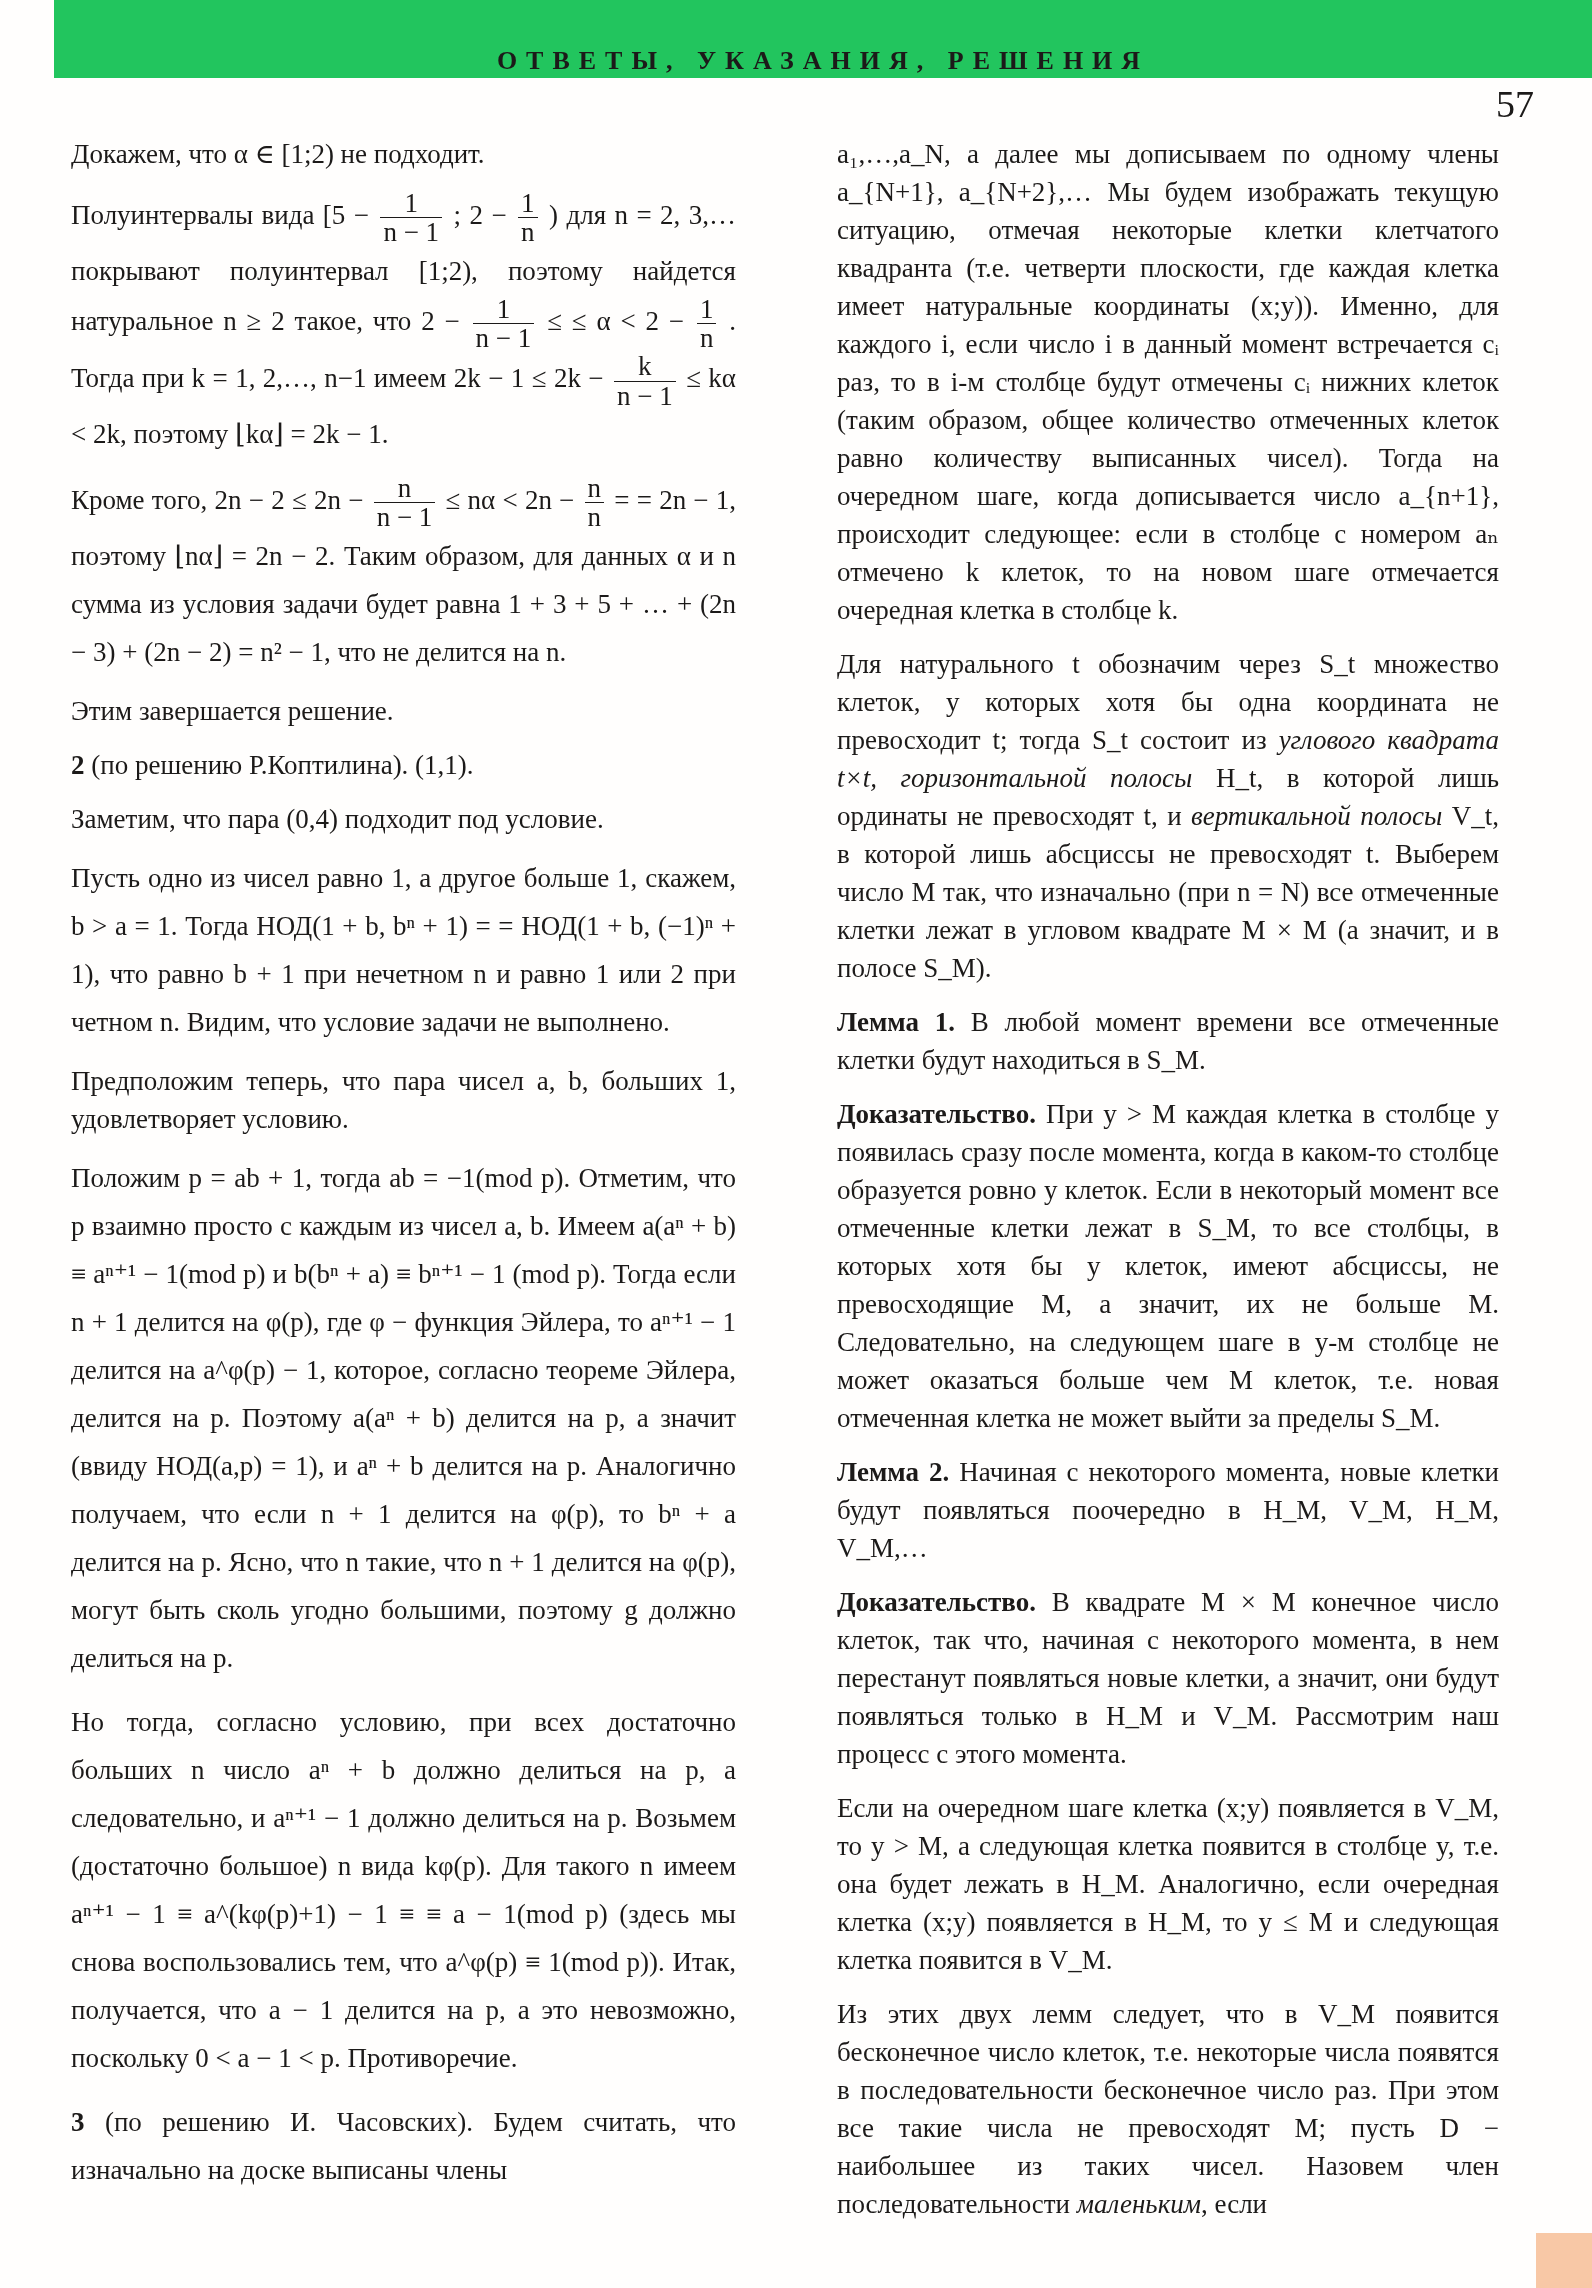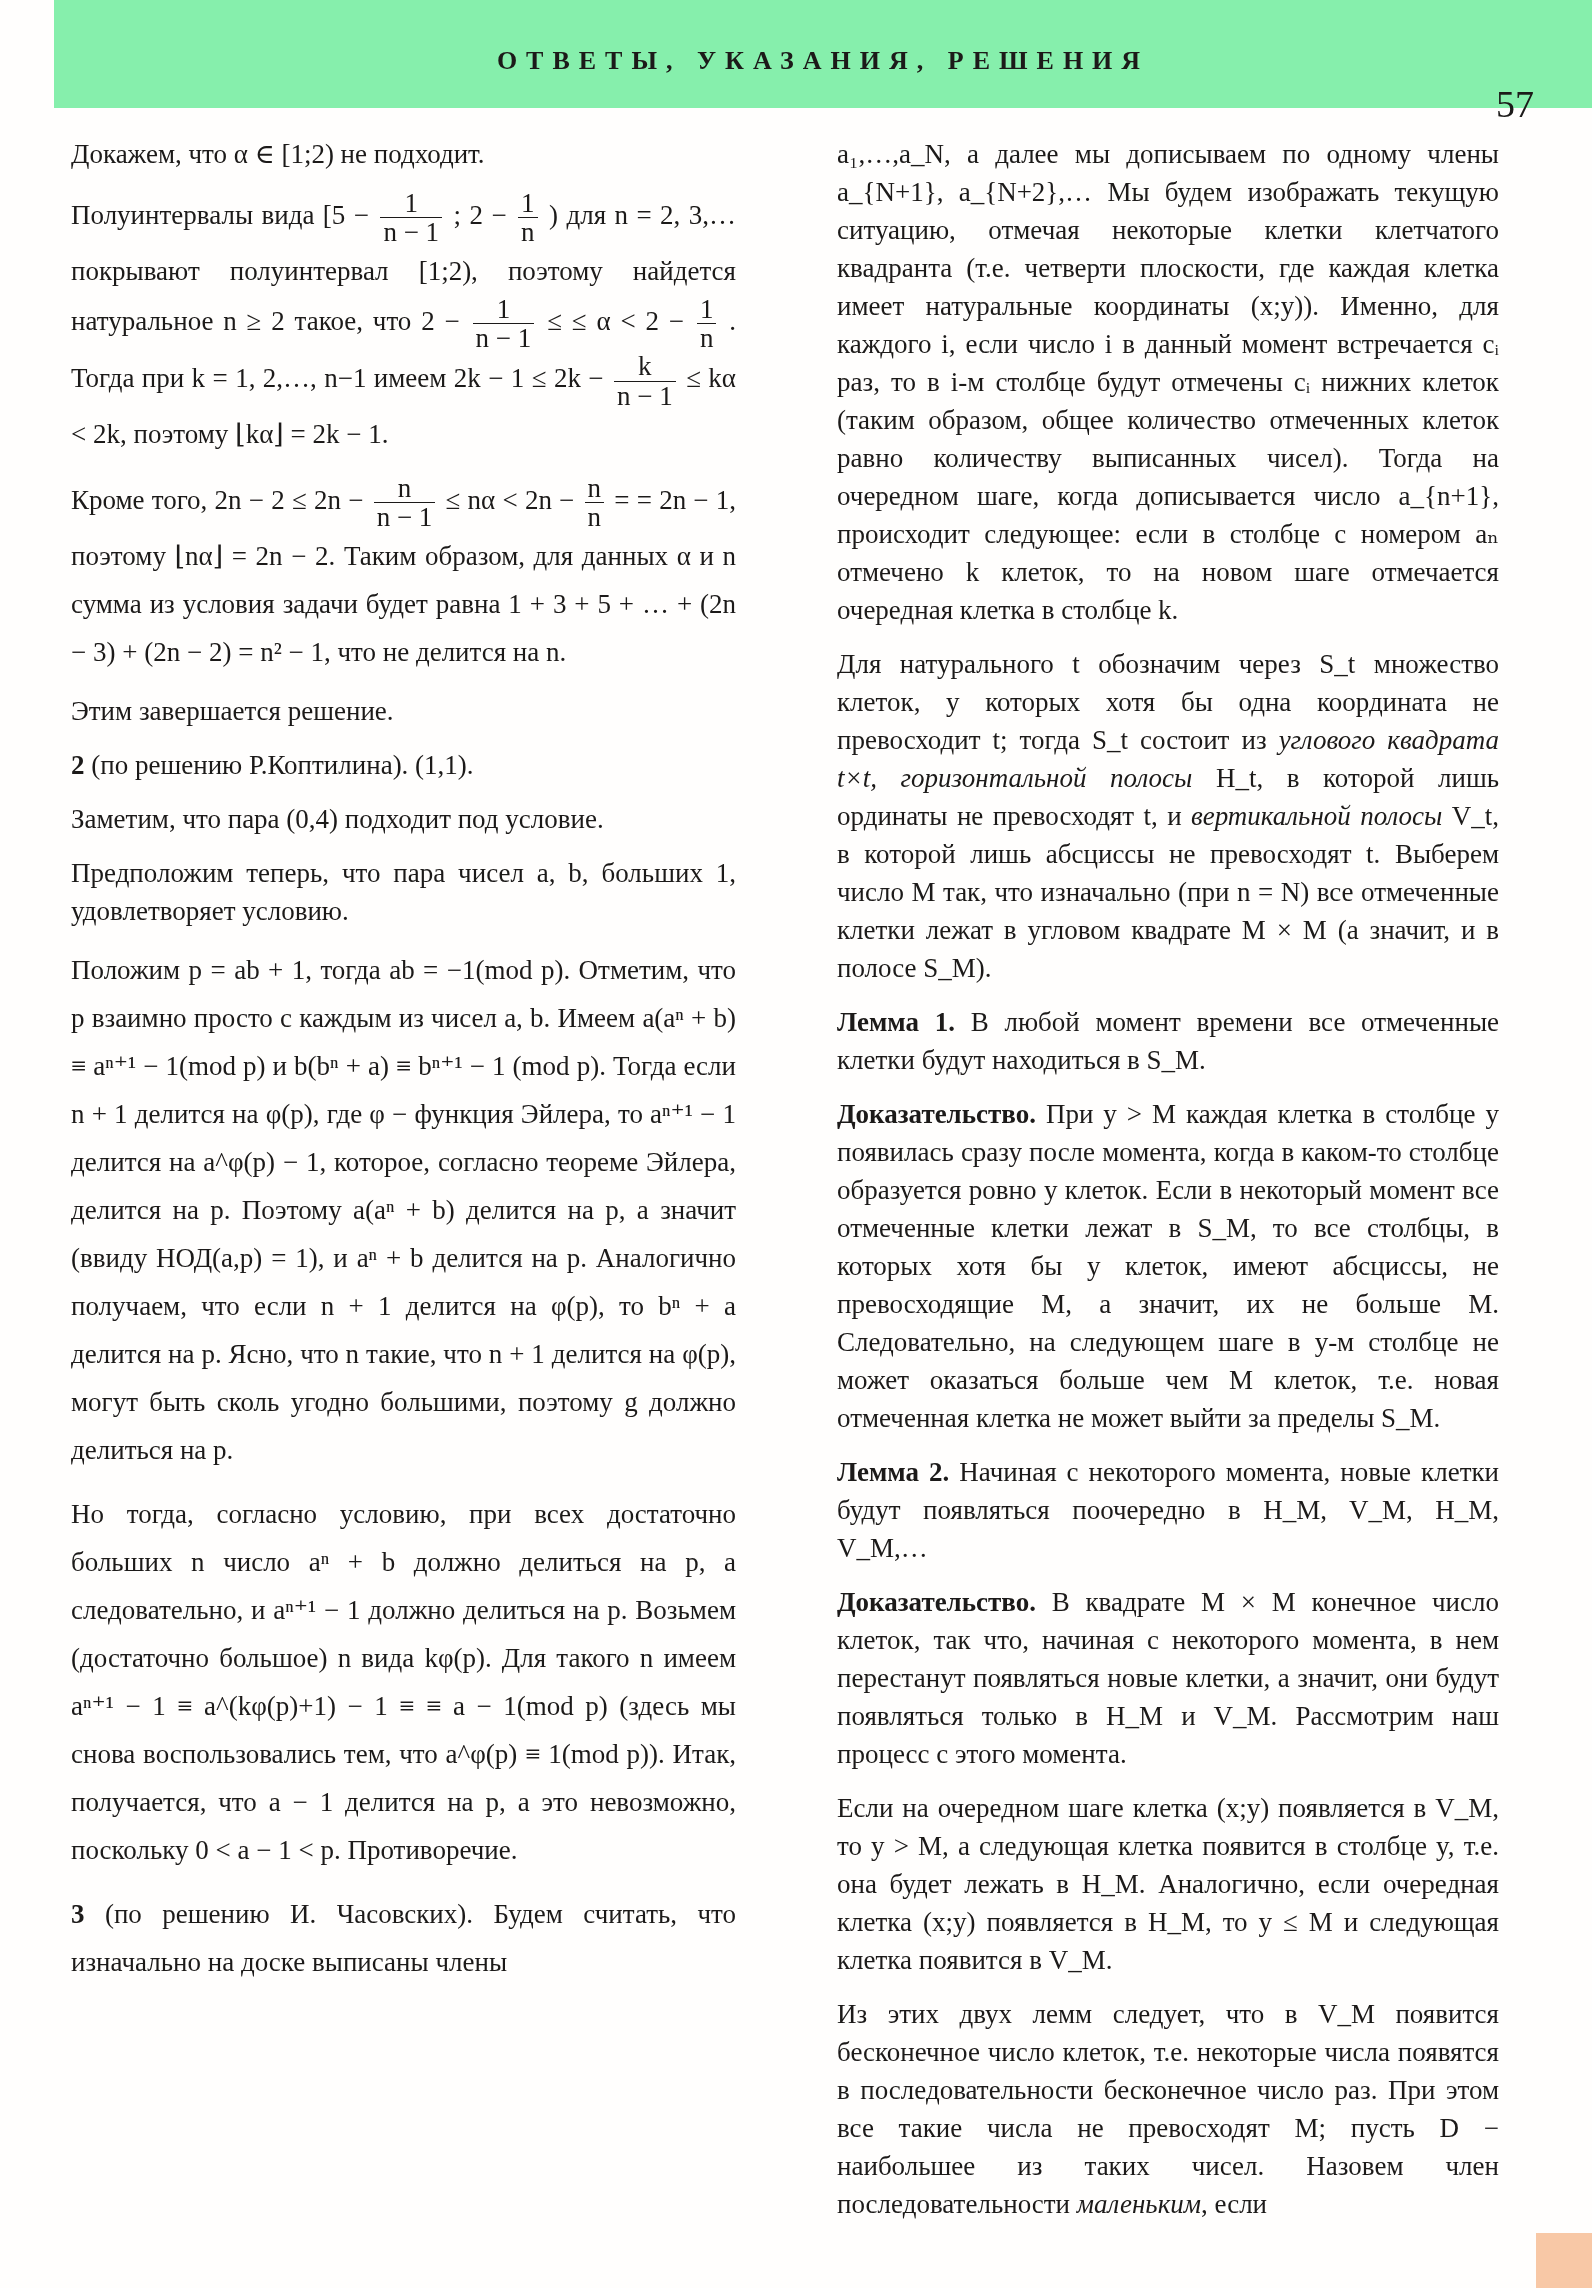--- a/index.html
+++ b/index.html
@@ -1,22 +1,22 @@
 <!DOCTYPE html>
 <html><head>
 <meta charset="utf-8">
 <style>
   html, body { margin: 0; padding: 0; }
   body {
     width: 1592px; height: 2289px; background: #fffefd; position: relative; overflow: hidden;
     font-family: "Liberation Serif", "DejaVu Serif", serif; color: #1c1a19;
   }
   .header {
-    position: absolute; left: 54px; top: 0; width: 1538px; height: 108px;
-    background: #86efac;
+    position: absolute; left: 54px; top: 0; width: 1538px; height: 78px;
+    background: #22c55e;
   }
   .header-title {
     position: absolute; left: 0; width: 1538px; top: 46px; text-align: center;
     font-size: 26px; font-weight: bold; letter-spacing: 9px; font-family: "Liberation Serif", serif;
   }
   .page-number {
     position: absolute; right: 58px; top: 42px; font-size: 38px; font-family: "Liberation Serif", serif; margin-top: 40px;
   }
   .corner-tab {
     position: absolute; right: 0; top: 2233px; width: 56px; height: 56px; background: #f8c8a6;
@@ -61,20 +61,21 @@
   <p class="p tall">
     <span>Кроме того, 2n − 2 ≤ 2n −</span>
     <span class="frac"><span class="num">n</span><span>n − 1</span></span>
     <span>≤ nα &lt; 2n −</span>
     <span class="frac"><span class="num">n</span><span>n</span></span>
     <span>= = 2n − 1, поэтому ⌊nα⌋ = 2n − 2. Таким образом, для данных α и n сумма из условия задачи будет равна 1 + 3 + 5 + … + (2n − 3) + (2n − 2) = n² − 1, что не делится на n.</span>
   </p>
   <p class="p">Этим завершается решение.</p>
   <p class="p"><span class="b">2</span><span> (по решению Р.Коптилина). (1,1).</span></p>
   <p class="p">Заметим, что пара (0,4) подходит под условие.</p>
+  <p class="p tall">Пусть одно из чисел равно 1, а другое больше 1, скажем, b &gt; a = 1. Тогда НОД(1 + b, bⁿ + 1) = = НОД(1 + b, (−1)ⁿ + 1), что равно b + 1 при нечетном n и равно 1 или 2 при четном n. Видим, что условие задачи не выполнено.</p>
   <p class="p">Предположим теперь, что пара чисел a, b, больших 1, удовлетворяет условию.</p>
   <p class="p tall">Положим p = ab + 1, тогда ab = −1(mod p). Отметим, что p взаимно просто с каждым из чисел a, b. Имеем a(aⁿ + b) ≡ aⁿ⁺¹ − 1(mod p) и b(bⁿ + a) ≡ bⁿ⁺¹ − 1 (mod p). Тогда если n + 1 делится на φ(p), где φ − функция Эйлера, то aⁿ⁺¹ − 1 делится на a^φ(p) − 1, которое, согласно теореме Эйлера, делится на p. Поэтому a(aⁿ + b) делится на p, а значит (ввиду НОД(a,p) = 1), и aⁿ + b делится на p. Аналогично получаем, что если n + 1 делится на φ(p), то bⁿ + a делится на p. Ясно, что n такие, что n + 1 делится на φ(p), могут быть сколь угодно большими, поэтому g должно делиться на p.</p>
   <p class="p tall">Но тогда, согласно условию, при всех достаточно больших n число aⁿ + b должно делиться на p, а следовательно, и aⁿ⁺¹ − 1 должно делиться на p. Возьмем (достаточно большое) n вида kφ(p). Для такого n имеем aⁿ⁺¹ − 1 ≡ a^(kφ(p)+1) − 1 ≡ ≡ a − 1(mod p) (здесь мы снова воспользовались тем, что a^φ(p) ≡ 1(mod p)). Итак, получается, что a − 1 делится на p, а это невозможно, поскольку 0 &lt; a − 1 &lt; p. Противоречие.</p>
   <p class="p tall"><span class="b">3</span><span> (по решению И. Часовских). Будем считать, что изначально на доске выписаны члены</span></p>
 </div>
 
 <div class="col col-right">
   <p class="p">a₁,…,a_N, а далее мы дописываем по одному члены a_{N+1}, a_{N+2},… Мы будем изображать текущую ситуацию, отмечая некоторые клетки клетчатого квадранта (т.е. четверти плоскости, где каждая клетка имеет натуральные координаты (x;y)). Именно, для каждого i, если число i в данный момент встречается cᵢ раз, то в i-м столбце будут отмечены cᵢ нижних клеток (таким образом, общее количество отмеченных клеток равно количеству выписанных чисел). Тогда на очередном шаге, когда дописывается число a_{n+1}, происходит следующее: если в столбце с номером aₙ отмечено k клеток, то на новом шаге отмечается очередная клетка в столбце k.</p>
   <p class="p">
     <span>Для натурального t обозначим через S_t множество клеток, у которых хотя бы одна координата не превосходит t; тогда S_t состоит из </span><span class="it">углового квадрата t×t, горизонтальной полосы</span><span> H_t, в которой лишь ординаты не превосходят t, и </span><span class="it">вертикальной полосы</span><span> V_t, в которой лишь абсциссы не превосходят t. Выберем число M так, что изначально (при n = N) все отмеченные клетки лежат в угловом квадрате M × M (а значит, и в полосе S_M).</span>

